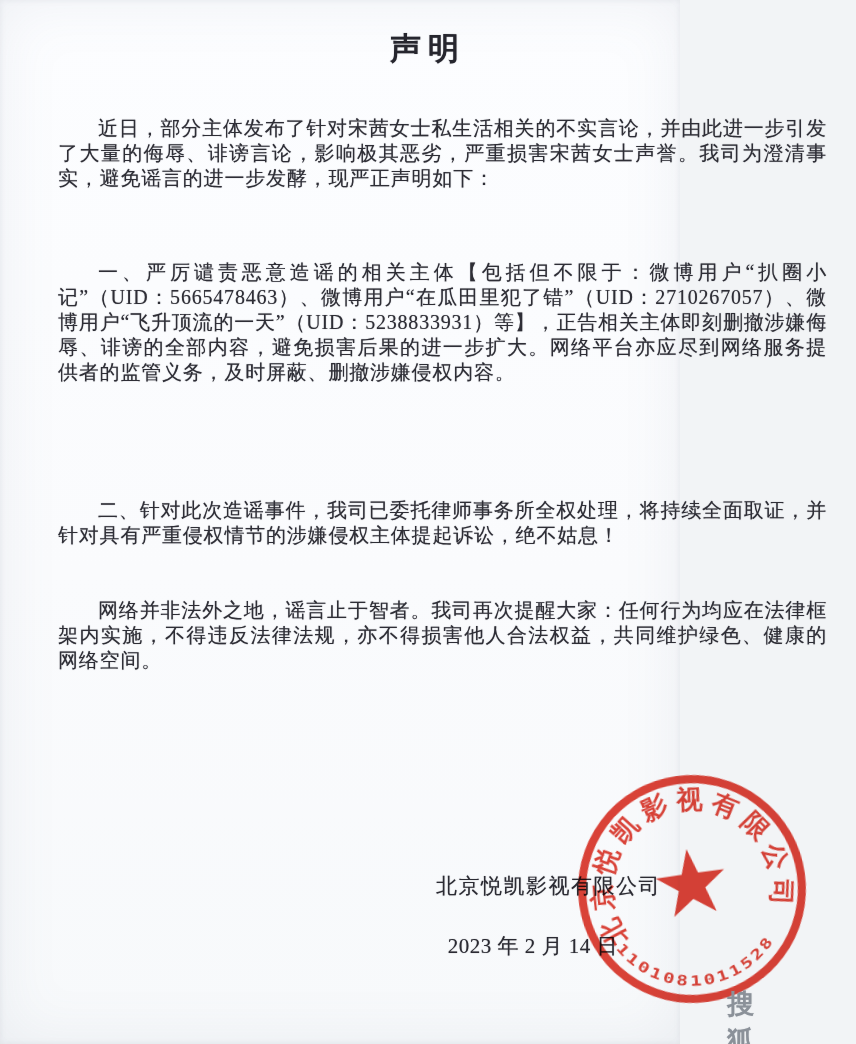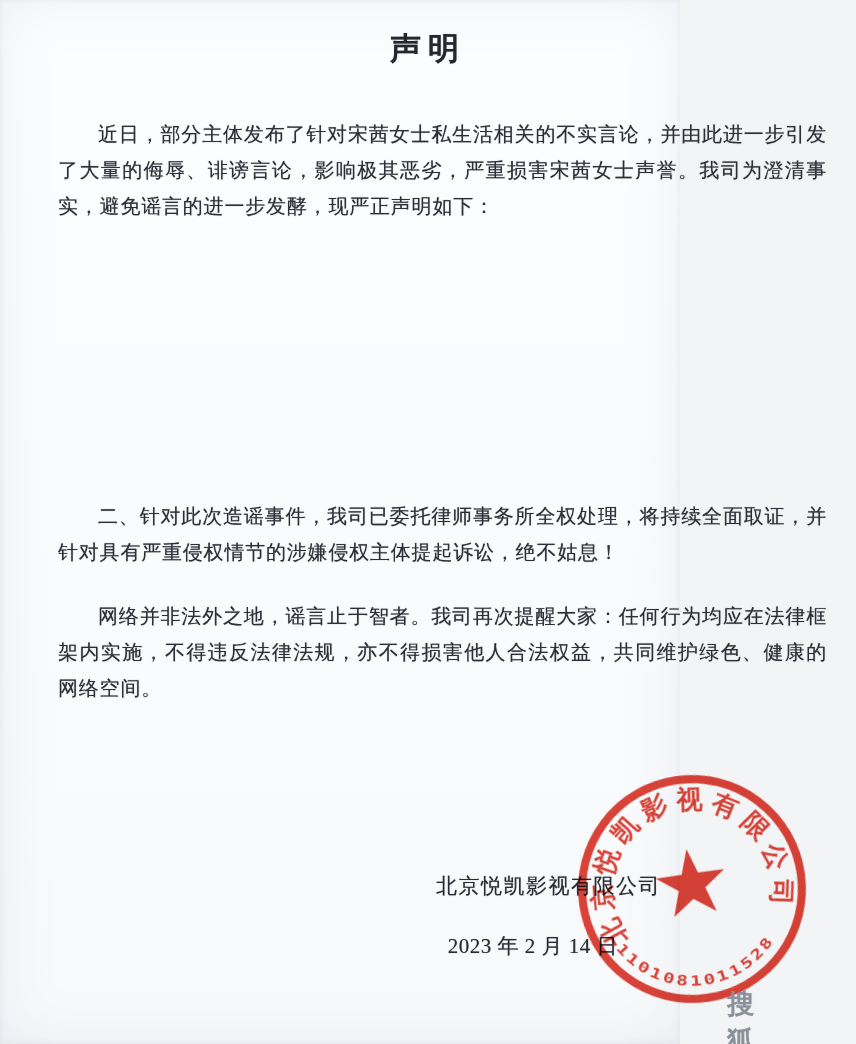--- a/index.html
+++ b/index.html
@@ -31,21 +31,21 @@
     letter-spacing: 7px;
     color: #26262e;
     text-shadow: 0 0 1px rgba(40,40,50,0.55);
   }
   .para {
     position: absolute;
     left: 58px;
     width: 769px;
     margin: 0;
     font-size: 20px;
-    line-height: 36px;
+    line-height: 25px;
     letter-spacing: 0.8px;
     text-align: justify;
     text-indent: 2em;
     color: #2e2e36;
     text-shadow: 0 0 1px rgba(46,46,54,0.55);
   }
   .para-1 { top: 116px; }
   .para-2 { top: 260px; }
   .para-3 { top: 498px; }
   .para-4 { top: 598px; }
@@ -105,20 +105,21 @@
   }
 </style>
 </head>
 <body>
 
 <div class="page">
 
   <h1 class="doc-title">声明</h1>
 
   <p class="para para-1">近日，部分主体发布了针对宋茜女士私生活相关的不实言论，并由此进一步引发了大量的侮辱、诽谤言论，影响极其恶劣，严重损害宋茜女士声誉。我司为澄清事实，避免谣言的进一步发酵，现严正声明如下：</p>
+  <p class="para para-2">一、严厉谴责恶意造谣的相关主体【包括但不限于：微博用户“扒圈小记”（UID：5665478463）、微博用户“在瓜田里犯了错”（UID：2710267057）、微博用户“飞升顶流的一天”（UID：5238833931）等】，正告相关主体即刻删撤涉嫌侮辱、诽谤的全部内容，避免损害后果的进一步扩大。网络平台亦应尽到网络服务提供者的监管义务，及时屏蔽、删撤涉嫌侵权内容。</p>
   <p class="para para-4">网络并非法外之地，谣言止于智者。我司再次提醒大家：任何行为均应在法律框架内实施，不得违反法律法规，亦不得损害他人合法权益，共同维护绿色、健康的网络空间。</p>
   <p class="para para-3">二、针对此次造谣事件，我司已委托律师事务所全权处理，将持续全面取证，并针对具有严重侵权情节的涉嫌侵权主体提起诉讼，绝不姑息！</p>
 
   <div class="sig-company">北京悦凯影视有限公司</div>
   <div class="sig-date">2023 年 2 月 14 日</div>
 
   <svg class="seal" viewBox="0 0 240 240" xmlns="http://www.w3.org/2000/svg" aria-hidden="true">
     <defs>
       <path id="arcTop" d="M 50.7 160 A 80 80 0 1 1 189.3 160"></path>
       <path id="arcBottom" d="M 36.9 168 A 96 96 0 0 0 203.1 168"></path>

